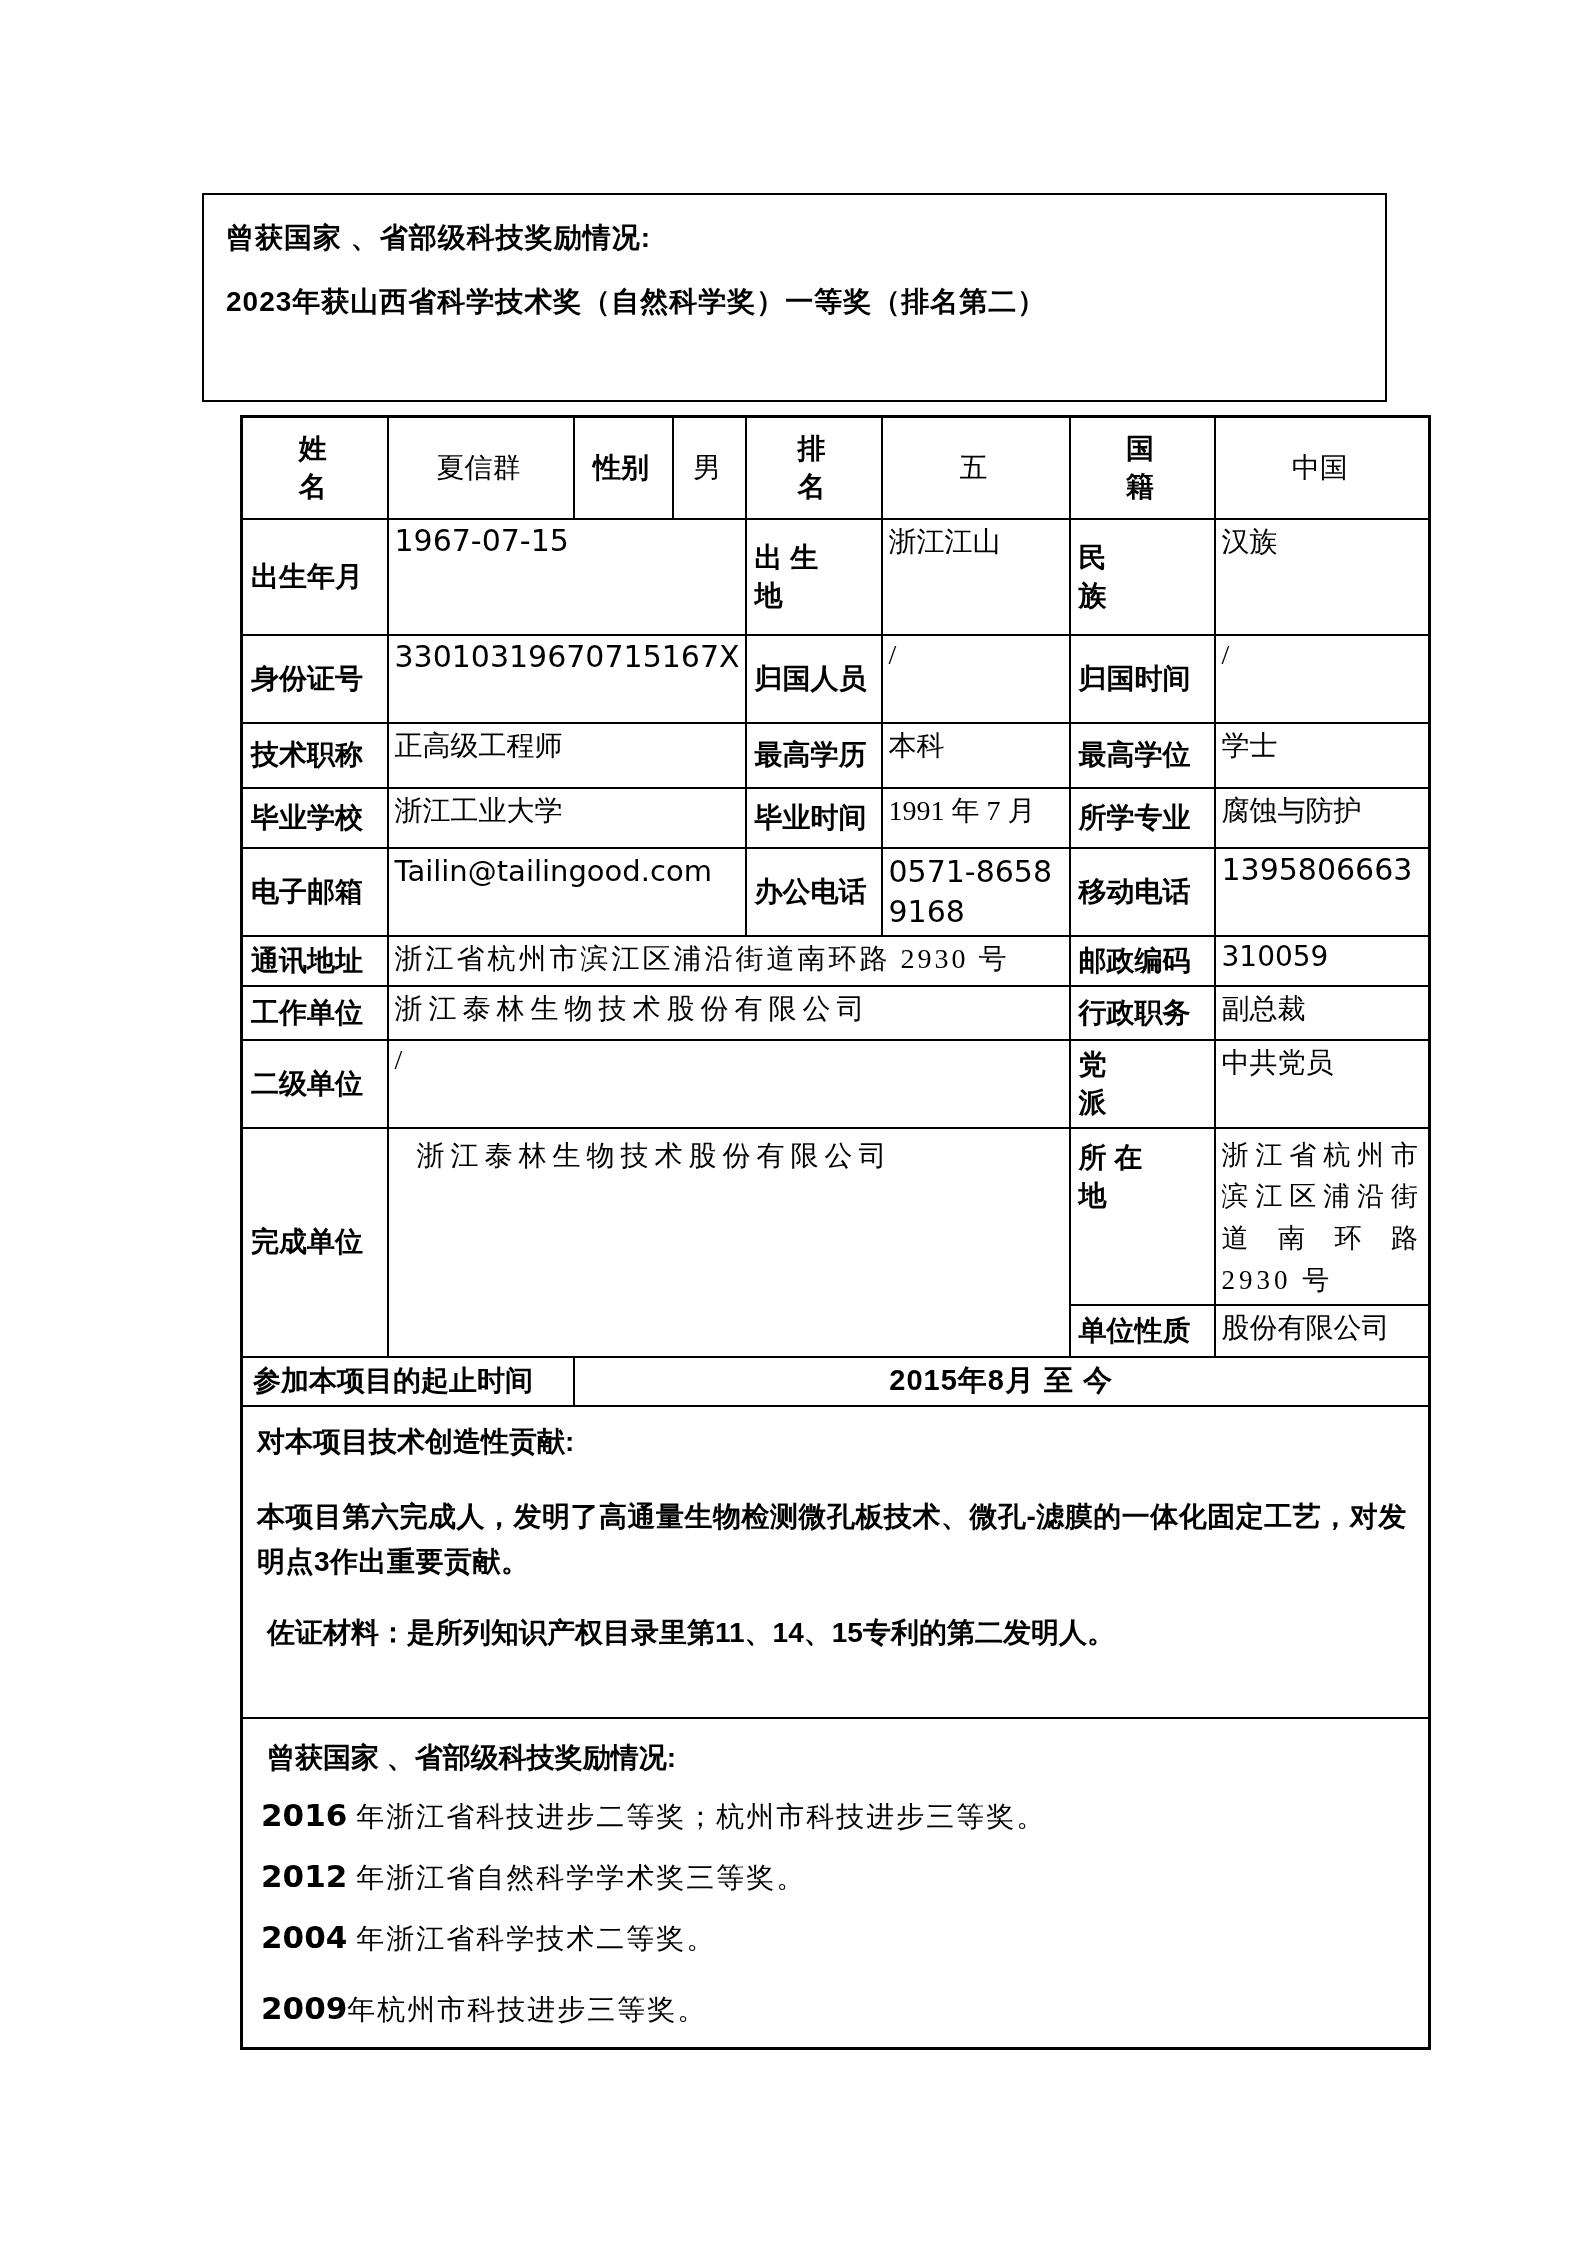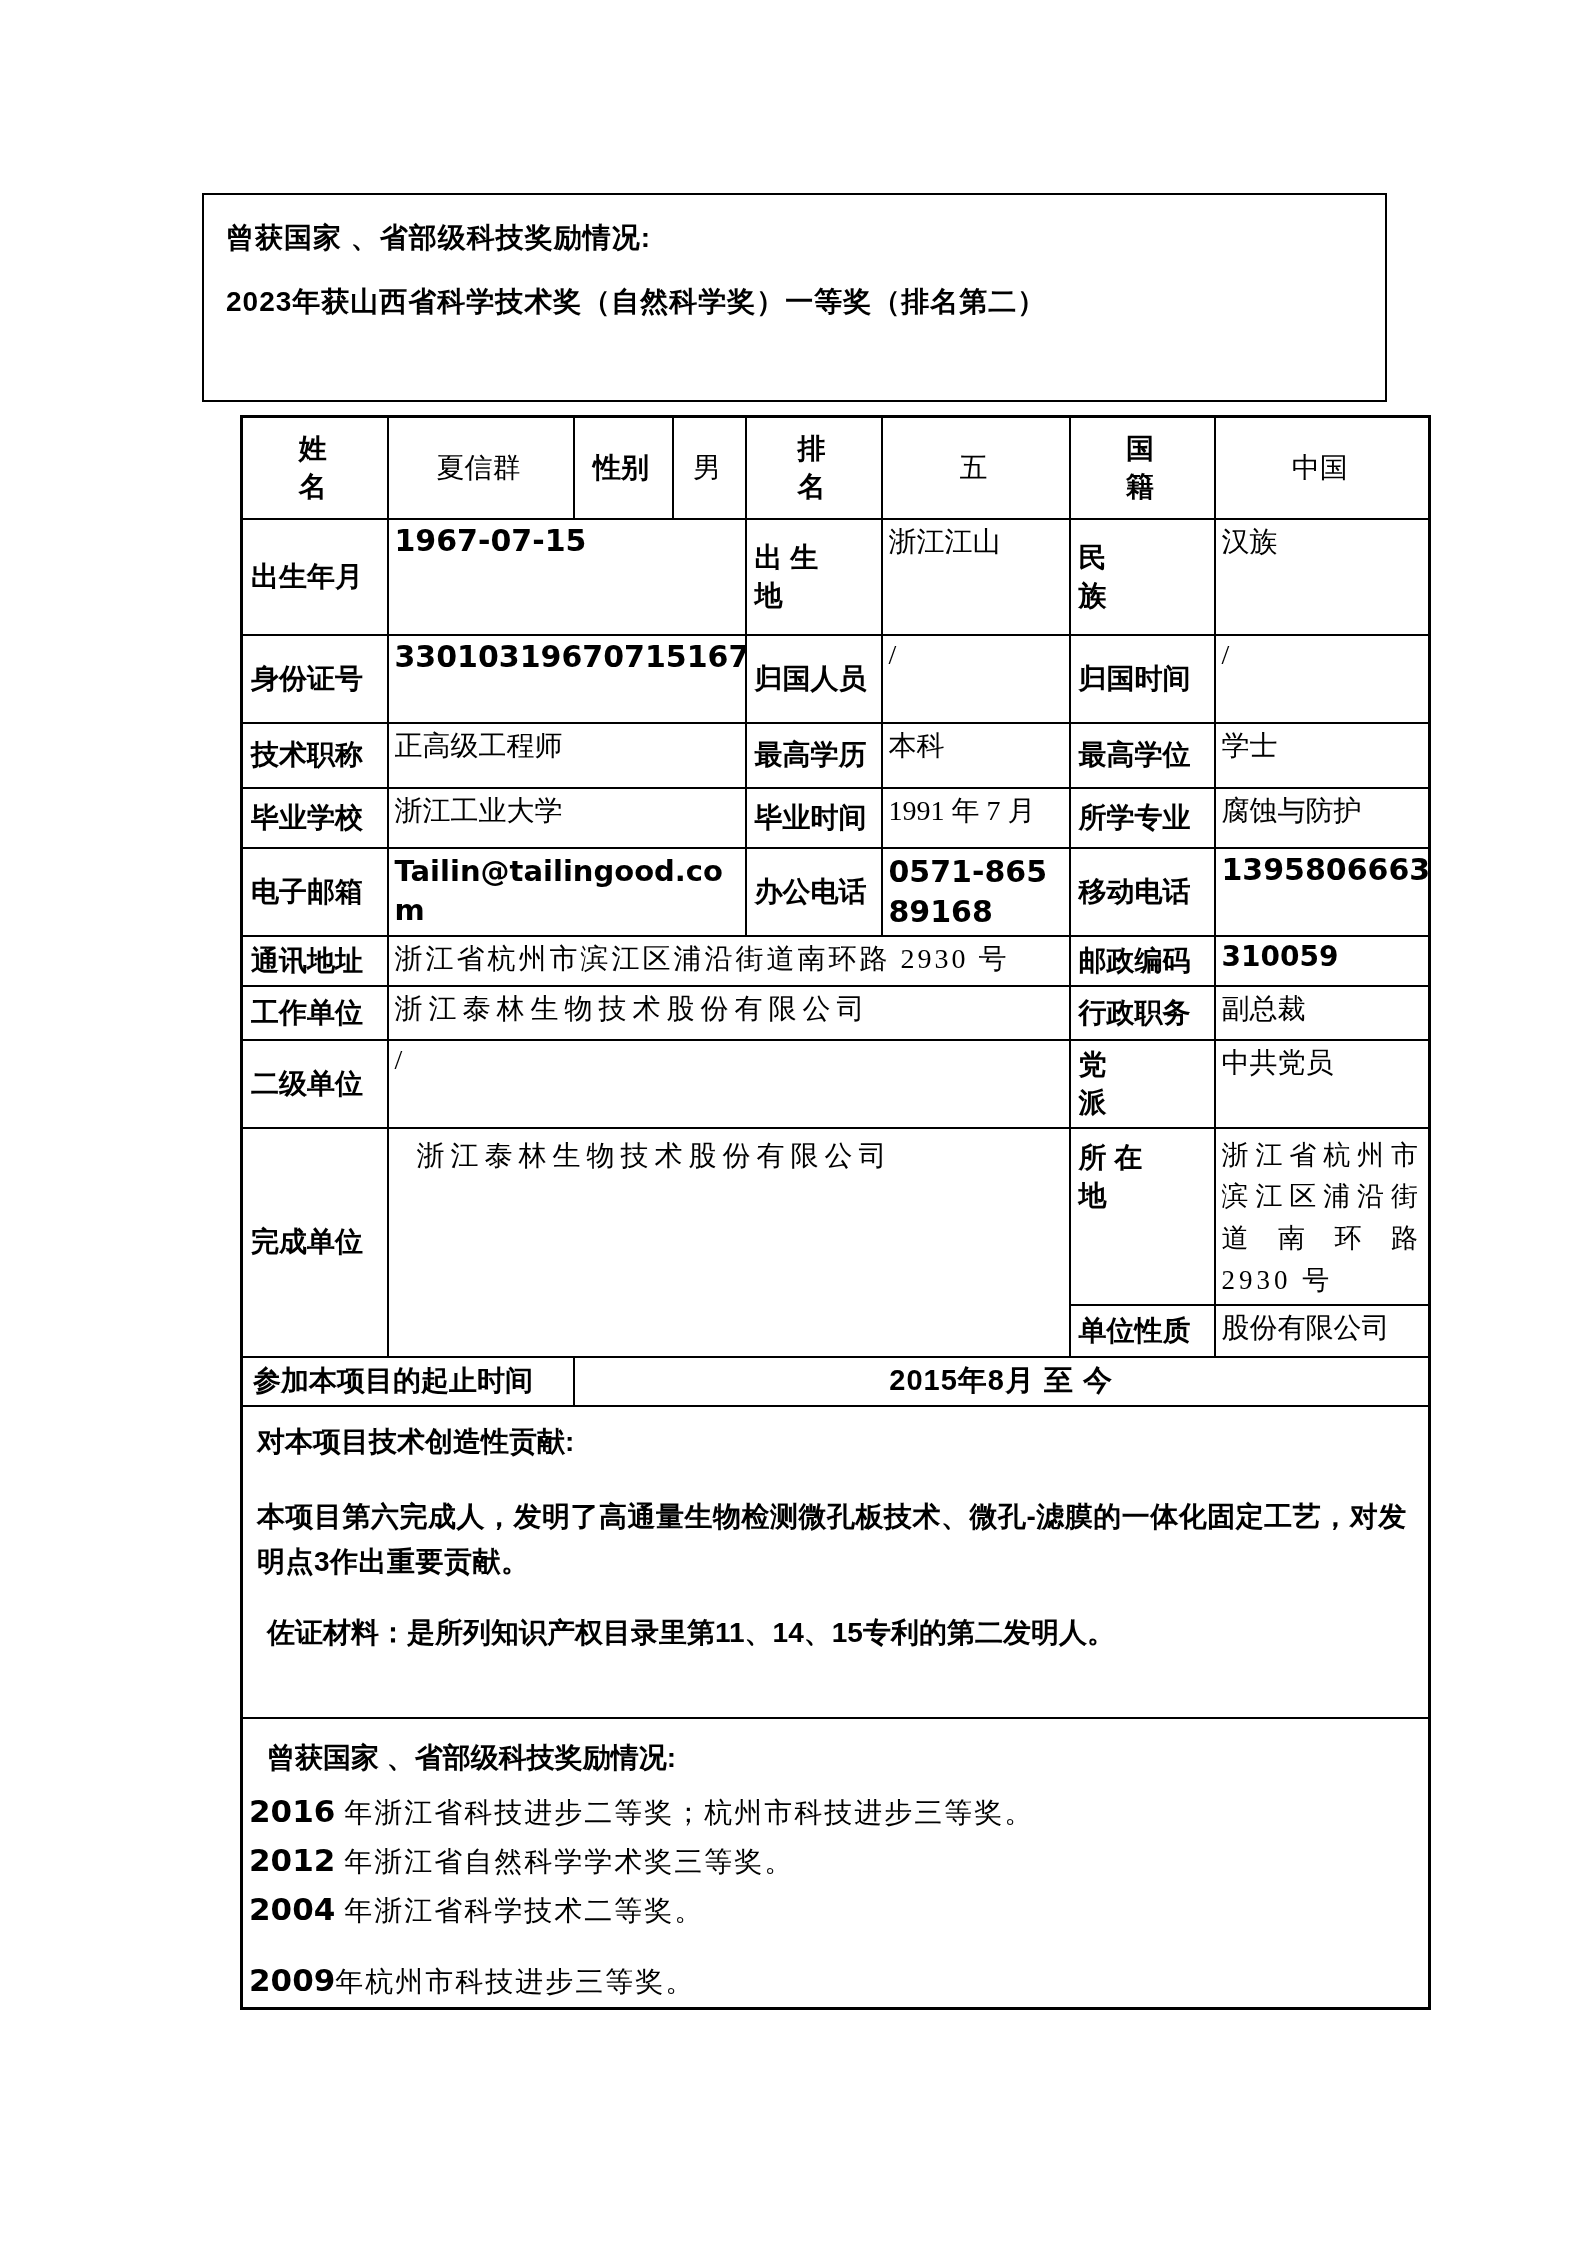--- a/index.html
+++ b/index.html
@@ -24,35 +24,35 @@
   td { border:2px solid #000; padding:2px 6px; overflow:hidden; }
 
   .lbl { font-size:28px; font-weight:700; vertical-align:middle; padding-left:8px; }
   .hdr { text-align:center; vertical-align:middle; padding-left:2px; }
   .val { vertical-align:top; padding-top:3px; }
   .pre { white-space:pre-line; }
 
   .ser  { font-family:"Liberation Serif", serif; font-weight:400; font-size:28px; }
   .sp   { letter-spacing:3px; }
   .sp2  { letter-spacing:6px; }
-  .num  { font-family:"DejaVu Sans", sans-serif; font-weight:700; font-size:30px; letter-spacing:0; }
+  .num  { font-family:"DejaVu Sans", sans-serif; font-weight:400; font-size:30px; letter-spacing:0; }
   .brk  { word-break:break-all; line-height:1.35; }
 
   .loc-addr { font-size:27px; letter-spacing:4px; text-align:justify; line-height:1.55; padding-top:6px; }
 
   .duration-val { text-align:center; vertical-align:middle; font-size:29px; font-weight:700; letter-spacing:1px;margin-top:20px; }
 
   .contrib-cell { vertical-align:top; padding:16px 14px 0 14px; }
   .contrib-cell .head { font-size:28px; font-weight:700; margin:0 0 34px 0; }
   .contrib-cell .body { font-size:28px; font-weight:700; line-height:1.6; margin:0 0 30px 0; letter-spacing:0.5px; }
   .contrib-cell .evid { font-size:28px; font-weight:700; margin:10px; }
 
   .awards-cell { vertical-align:top; padding:14px 4px 0 2px; }
   .awards-cell .head { font-size:28px; font-weight:700; padding-left:22px; margin:6px 0 12px 0; }
-  .award-line { font-size:28px; line-height:1.45; margin:4px; }
+  .award-line { font-size:28px; line-height:1.45; margin:16px; }
   .award-line .yr { font-family:"DejaVu Sans", sans-serif; font-weight:700; font-size:31px; }
   .award-line .tx { font-family:"Liberation Serif", serif; letter-spacing:2px; }
   .award-gap { margin-top:26px; }
 </style>
 </head>
 <body>
 
 <div class="top-box">
   <p>曾获国家 、省部级科技奖励情况:</p>
   <p>2023年获山西省科学技术奖（自然科学奖）一等奖（排名第二）</p>

